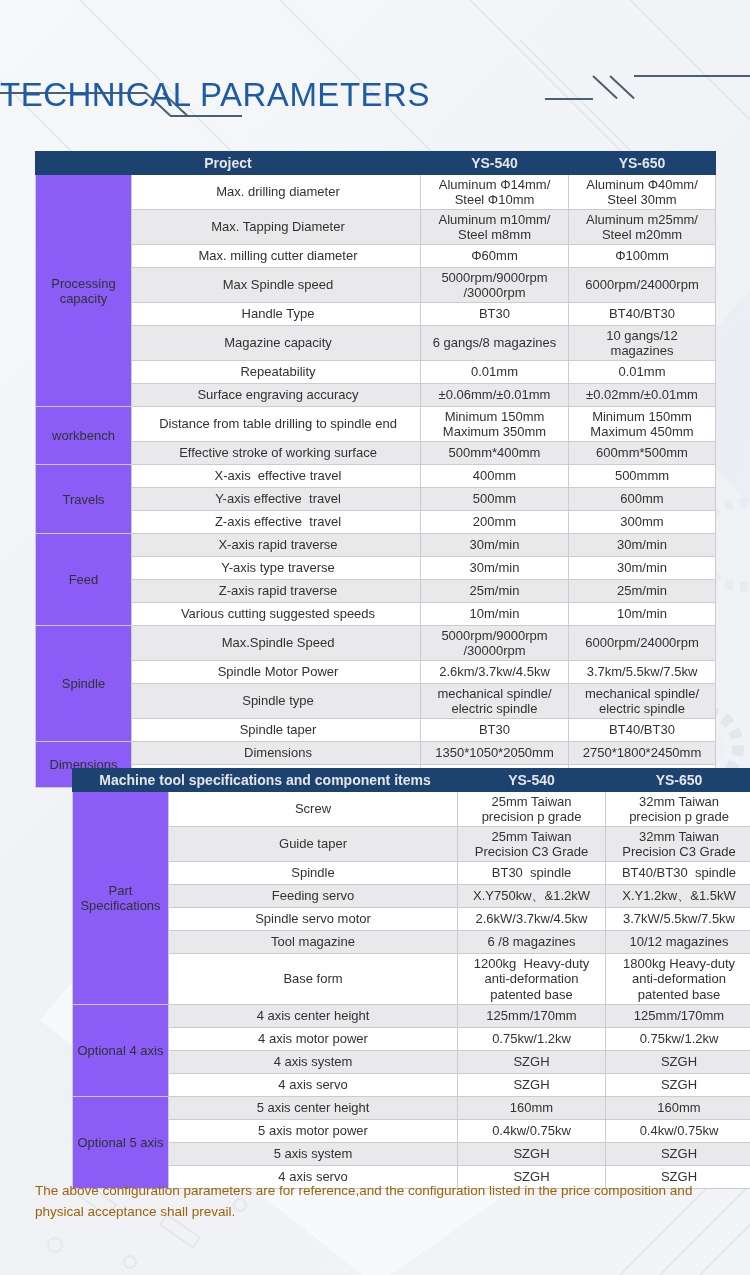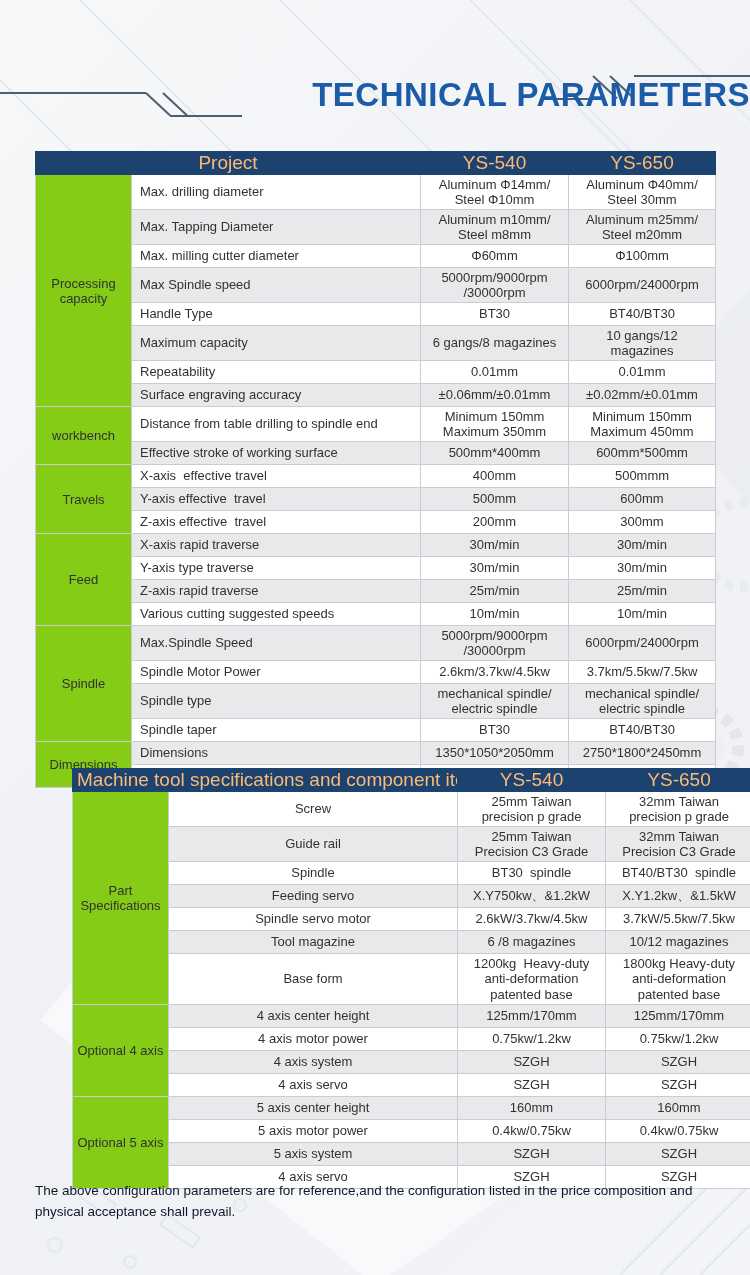--- a/index.html
+++ b/index.html
@@ -6,57 +6,57 @@
   body{
     width:750px;height:1275px;position:relative;overflow:hidden;
     font-family:"Liberation Sans", sans-serif;
     background:linear-gradient(135deg,#f7f8fa 0%,#eff1f4 55%,#f3f4f7 100%);
   }
   .bg-svg{position:absolute;left:0;top:0;z-index:0;}
 
   
   .title-wrap{position:absolute;left:0;top:72px;width:750px;height:60px;z-index:2;}
   .page-title{
-    position:absolute;left:0;top:4px;width:100%;text-align:right;
-    font-size:33px;font-weight:700;letter-spacing:.5px;color:#1b5ba7;
+    position:absolute;left:0;top:4px;width:100%;text-align:left;
+    font-size:33px;font-weight:400;letter-spacing:.5px;color:#1b5ba7;
   }
   .decor{position:absolute;background:#4a6072;}
   .decor-h{height:2px;}
   .decor-s{width:33px;height:2px;transform-origin:left center;transform:rotate(43deg);}
 
   
   .spec-table{
     position:absolute;left:35px;width:680px;border-collapse:collapse;table-layout:fixed;
     background:#ffffff;z-index:2;
   }
   #table1{top:151px;}
   #table2{top:768px;margin-left:37px;}
   .spec-table col.c-group{width:96px;}
   .spec-table col.c-item{width:289px;}
   .spec-table col.c-v1{width:148px;}
   .spec-table col.c-v2{width:147px;}
   .spec-table th{
-    background:#1c4270;color:#fdba74;font-weight:400;font-size:19px;height:22px;
+    background:#1c4270;color:#e5e5e5;font-weight:700;font-size:14px;height:22px;
     border:1px solid #1c4270;border-left:1px solid rgba(255,255,255,.35);
     padding:0 4px;overflow:hidden;white-space:nowrap;
   }
   .spec-table th:first-child{border-left:1px solid #1c4270;}
   .spec-table td{
     border:1px solid #c9ccd1;font-size:13px;color:#323232;
     padding:1.5px 4px;text-align:center;vertical-align:middle;
     white-space:pre-wrap;line-height:15.5px;height:19px;overflow:hidden;
   }
   .spec-table tr.alt td:not(.group){background:#e9e9eb;text-align:center;}
-  .spec-table td.group{background:#84cc16;white-space:normal;line-height:15px;}
-  #table1 td.item{text-align:left;padding-left:8px;}
+  .spec-table td.group{background:#8b5cf6;white-space:normal;line-height:15px;}
+  #table1 td.item{text-align:center;padding-left:8px;}
 
   
   .footer-note{
     position:absolute;left:35px;top:1181px;width:694px;z-index:2;
-    font-size:13.5px;color:#0f172a;line-height:1.55;
+    font-size:13.5px;color:#a16207;line-height:1.55;
   }
 </style>
 </head>
 <body>
 
 <svg class="bg-svg" width="750" height="1275" viewBox="0 0 750 1275" aria-hidden="true">
   <g stroke="#e4e7ed" stroke-width="2" fill="none" opacity="0.9">
     <path d="M-20,60 L180,260"></path>
       <path d="M60,-20 L300,220"></path>
     <path d="M250,-30 L520,240"></path>
@@ -137,21 +137,21 @@
         <td class="val">5000rpm/9000rpm
 /30000rpm</td>
         <td class="val">6000rpm/24000rpm</td>
       </tr>
       <tr>
         <td class="item">Handle Type</td>
         <td class="val">BT30</td>
         <td class="val">BT40/BT30</td>
       </tr>
       <tr class="alt">
-        <td class="item">Maximum capacity</td>
+        <td class="item">Magazine capacity</td>
         <td class="val">6 gangs/8 magazines</td>
         <td class="val">10 gangs/12 magazines</td>
       </tr>
       <tr>
         <td class="item">Repeatability</td>
         <td class="val">0.01mm</td>
         <td class="val">0.01mm</td>
       </tr>
       <tr class="alt">
         <td class="item">Surface engraving accuracy</td>
@@ -263,21 +263,21 @@
   <tbody>
       <tr>
         <td class="group" rowspan="7">Part Specifications</td>
         <td class="item">Screw</td>
         <td class="val">25mm Taiwan
 precision p grade</td>
         <td class="val">32mm Taiwan
 precision p grade</td>
       </tr>
       <tr class="alt">
-        <td class="item">Guide rail</td>
+        <td class="item">Guide taper</td>
         <td class="val">25mm Taiwan
 Precision C3 Grade</td>
         <td class="val">32mm Taiwan
 Precision C3 Grade</td>
       </tr>
       <tr>
         <td class="item">Spindle</td>
         <td class="val">BT30  spindle</td>
         <td class="val">BT40/BT30  spindle</td>
       </tr>

